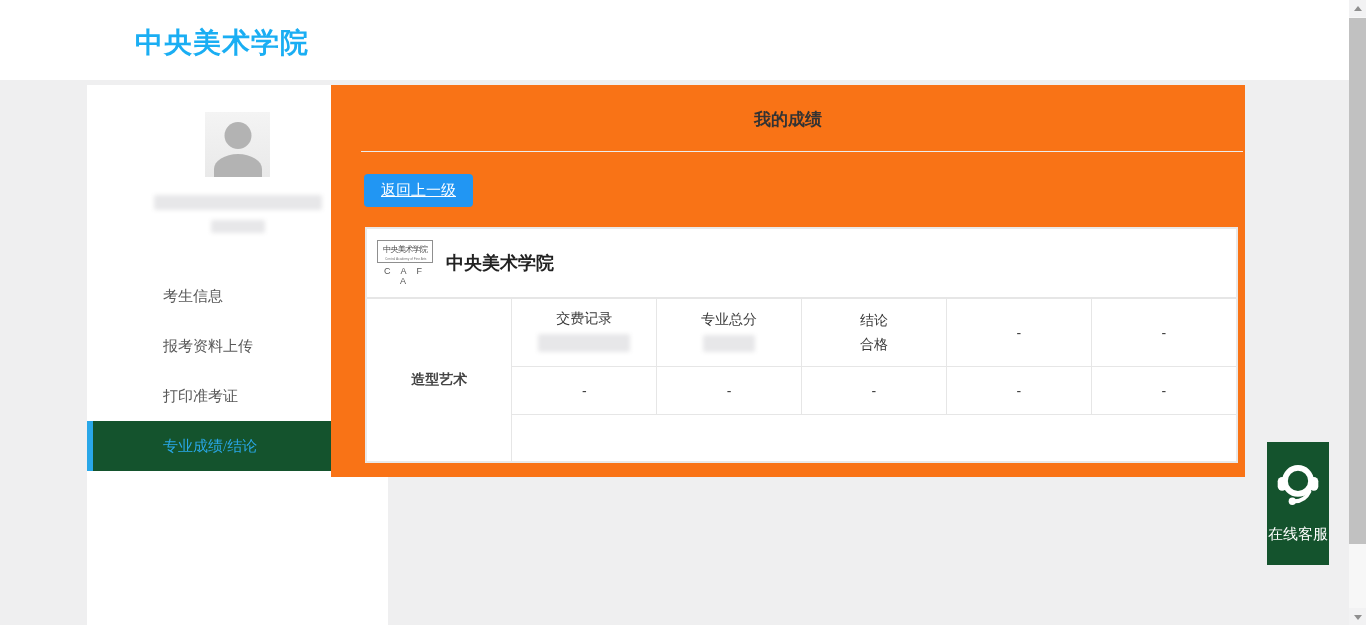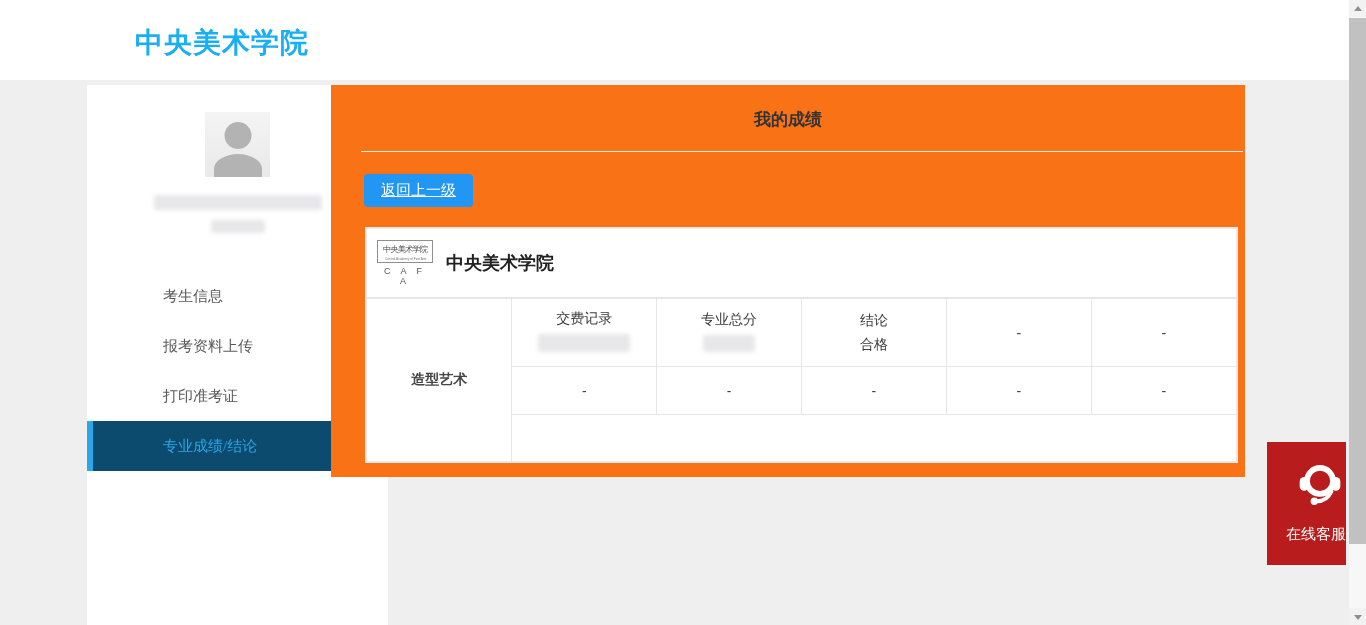--- a/index.html
+++ b/index.html
@@ -28,21 +28,21 @@
 
   
   .sidebar { position:absolute; left:75px; top:85px; width:301px; height:540px; background:#fff;margin-left:12px; }
   .avatar-box { width:65px; height:65px; margin:27px auto 0; background:linear-gradient(#f4f4f4,#e9e9e9); position:relative; overflow:hidden; }
   .avatar-head { position:absolute; left:50%; top:10px; transform:translateX(-50%); width:27px; height:27px; border-radius:50%; background:#b3b3b3; }
   .avatar-body { position:absolute; left:50%; top:42px; transform:translateX(-50%); width:48px; height:30px; border-radius:50% 50% 0 0; background:#b3b3b3; }
   .side-name1 { width:168px; height:15px; margin:18px auto 0; }
   .side-name2 { width:54px; height:13px; margin:10px auto 0; }
   .menu { margin-top:38px; }
   .menu-item { height:50px; line-height:50px; padding-left:70px; font-size:15px; color:#595959; cursor:pointer; border-left:6px solid transparent; }
-  .menu-item.active { background:#0c4a6e; border-left-color:#29a7e8; color:#29a7e8;font-family:Liberation Serif, serif; }
+  .menu-item.active { background:#14532d; border-left-color:#29a7e8; color:#29a7e8;font-family:Liberation Serif, serif; }
 
   
   .main { position:absolute; left:331px; top:85px; width:914px; height:392px; background:#f97316; }
   .page-title { text-align:center; padding-top:23px; font-size:17px; font-weight:bold; color:#333; }
   .title-divider { margin:20px 2px 0 30px; border-bottom:1px solid #ececec; }
   .back-btn { display:inline-block; margin:22px 0 0 33px; background:#2196f3; color:#fff; font-size:15px; padding:7px 17px; border:none; border-radius:4px; cursor:pointer; font-family:inherit;text-decoration:underline; }
 
   
   .score-card { margin:20px 0 0 34px; width:873px; border:2px solid #e9e9e9; background:#fff; }
   .card-head { height:69px; display:flex; align-items:center; padding-left:10px; border-bottom:1px solid #e6e6e6; }
@@ -61,21 +61,21 @@
   table.scores tr.r2 td { height:48px; }
   table.scores tr.r3 td { height:46px; border-bottom:none; }
   td.major-cell { font-size:20px; font-weight:bold; color:#333; border-bottom:none !important; }
   .cell-label { display:block; margin-bottom:6px; color:#3a3a3a; }
   .cell-sub { display:block; color:#3a3a3a; }
   .val-redact { display:inline-block; }
   .vr-1 { width:92px; height:18px; }
   .vr-2 { width:52px; height:17px; }
 
   
-  .service-btn { position:absolute; left:1267px; top:442px; width:79px; height:123px; background:#b91c1c; color:#fff; text-align:right; cursor:pointer; }
+  .service-btn { position:absolute; left:1267px; top:442px; width:62px; height:123px; background:#14532d; color:#fff; text-align:center; cursor:pointer; }
   .service-btn svg { margin-top:17px; }
   .service-label { font-size:15px; margin-top:10px; }
 </style>
 </head>
 <body>
 
 <div class="header">
   <div class="logo">中央美术学院</div>
 </div>
 

